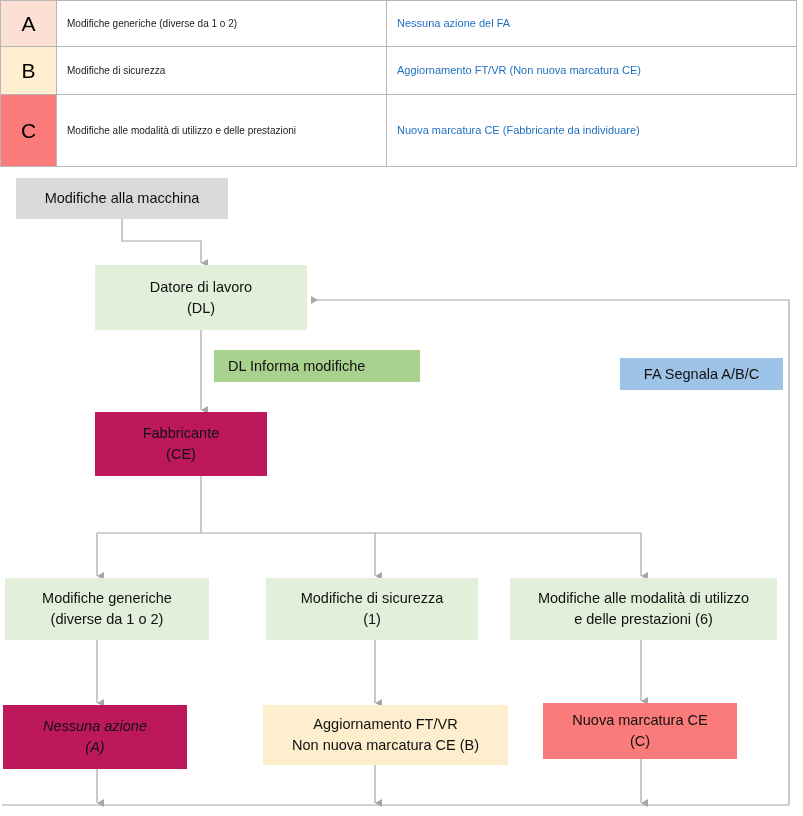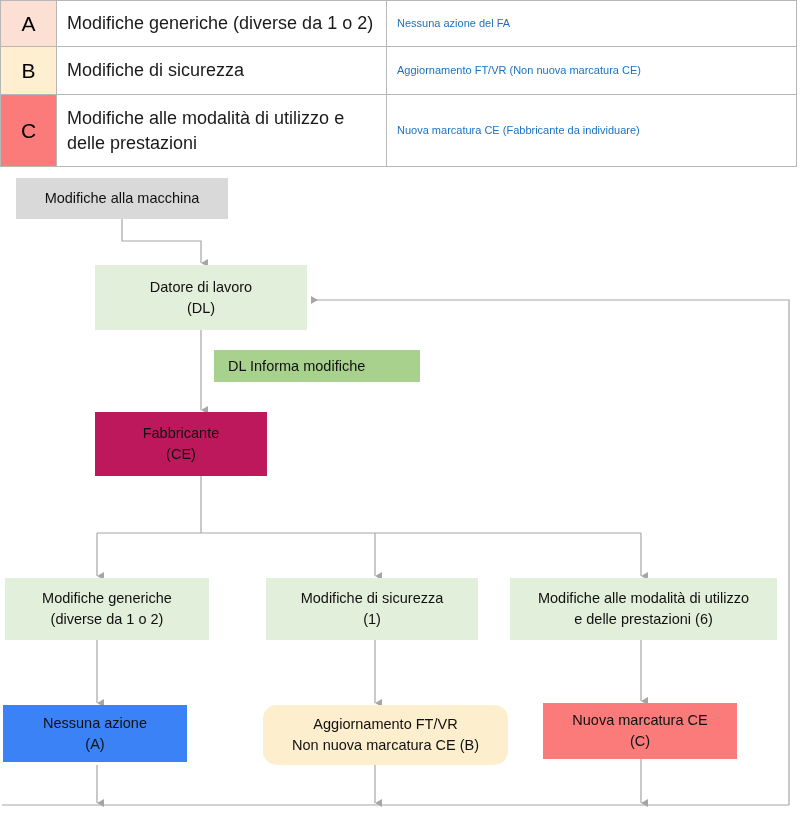--- a/index.html
+++ b/index.html
@@ -32,21 +32,21 @@
     vertical-align: middle;
   }
   .lt-code {
     width: 55px;
     text-align: center;
     font-size: 21px;
     color: #000000;
   }
   .lt-desc {
     width: 310px;
-    font-size: 18px;
+    font-size: 10px;
     color: #1a1a1a;
     padding: 5px 9px 5px 10px !important;
     line-height: 1.35;
   }
   .lt-action {
     font-size: 11px;
     color: #1f71c0;
     padding: 5px 9px 5px 10px !important;
     line-height: 1.35;
   }
@@ -88,22 +88,22 @@
   .node .ln { display: block; }
 
   #n-modifiche   { left: 16px;  top: 178px; width: 212px; height: 41px;  background: #d9d9d9; }
   #n-dl          { left: 95px;  top: 265px; width: 212px; height: 65px;  background: #e2efda; }
   #n-informa     { left: 214px; top: 350px; width: 206px; height: 32px;  background: #a9d18e; justify-content: flex-start; padding-left: 14px; text-align: right; }
   #n-fasegnala   { left: 620px; top: 358px; width: 163px; height: 32px;  background: #9dc3e6; }
   #n-fabbricante { left: 95px;  top: 412px; width: 172px; height: 64px;  background: #be185d; }
   #n-gen         { left: 5px;   top: 578px; width: 204px; height: 62px;  background: #e2efda; }
   #n-sic         { left: 266px; top: 578px; width: 212px; height: 62px;  background: #e2efda; }
   #n-mod         { left: 510px; top: 578px; width: 267px; height: 62px;  background: #e2efda; }
-  #n-nessuna     { left: 3px;   top: 705px; width: 184px; height: 57px;  background: #3b82f6; }
-  #n-aggior      { left: 263px; top: 705px; width: 245px; height: 60px;  background: #fdeecd; border-radius: 14px; }
+  #n-nessuna     { left: 3px;   top: 705px; width: 184px; height: 64px;  background: #be185d; font-style: italic; }
+  #n-aggior      { left: 263px; top: 705px; width: 245px; height: 60px;  background: #fdeecd; }
   #n-nuova       { left: 543px; top: 703px; width: 194px; height: 56px;  background: #fb7a7a; }
 </style>
 </head>
 <body>
 
 <table class="legend-table">
   <tbody>
     <tr class="row-a">
       <td class="lt-code">A</td>
       <td class="lt-desc">Modifiche generiche (diverse da 1 o 2)</td>
@@ -168,20 +168,23 @@
     <div>
       <span class="ln">Datore di lavoro</span>
       <span class="ln">(DL)</span>
     </div>
   </div>
 
   <div class="node" id="n-informa">
     <span class="ln">DL Informa modifiche</span>
   </div>
 
+  <div class="node" id="n-fasegnala">
+    <span class="ln">FA Segnala A/B/C</span>
+  </div>
 
   <div class="node" id="n-fabbricante">
     <div>
       <span class="ln">Fabbricante</span>
       <span class="ln">(CE)</span>
     </div>
   </div>
 
   <div class="node" id="n-gen">
     <div>

